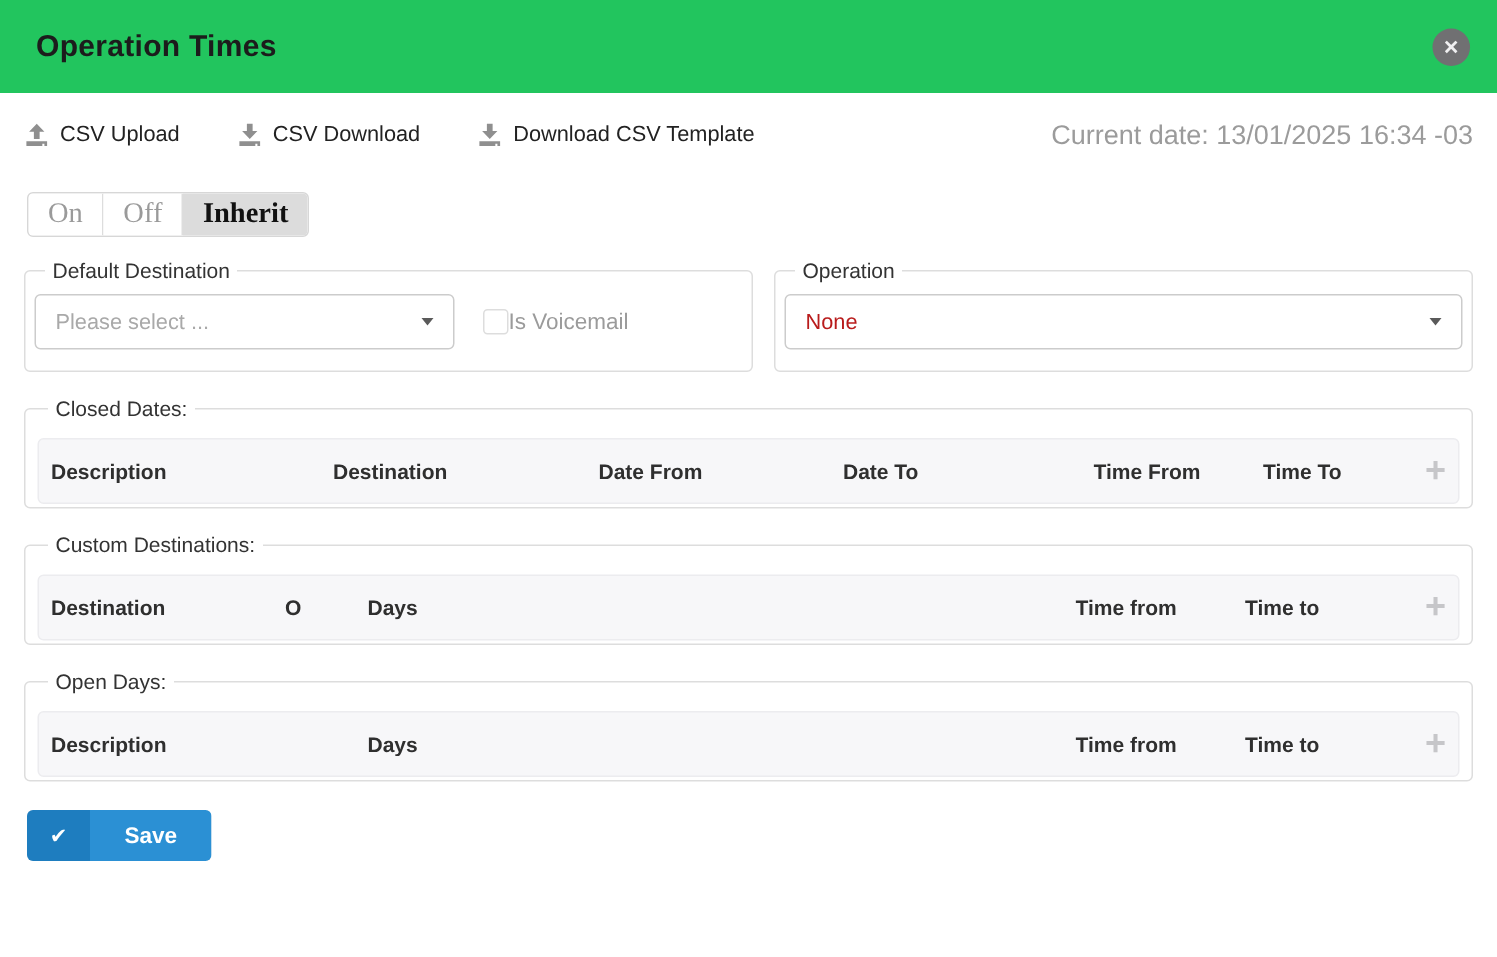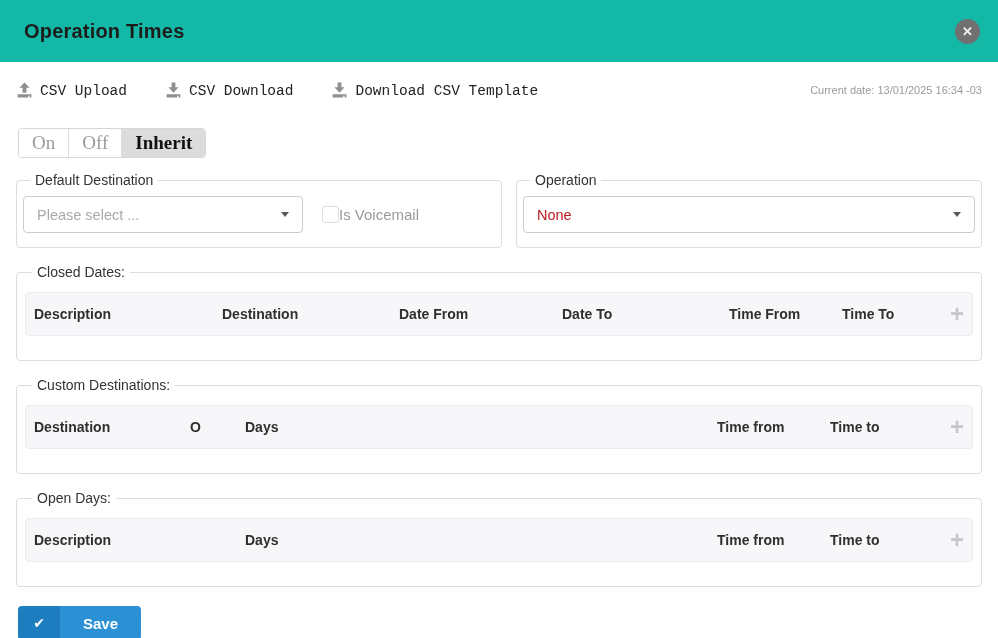--- a/index.html
+++ b/index.html
@@ -8,43 +8,43 @@
     font-family: "Liberation Sans", sans-serif;
     background: #ffffff;
     color: #333;
     overflow: hidden;
   }
   .modal { width: 998px; height: 638px; background: #fff; display: flex; flex-direction: column; }
 
   
   .modal-header {
     height: 62px; flex: 0 0 62px;
-    background: #14b8a6;
+    background: #22c55e;
     display: flex; align-items: center; justify-content: space-between;
     padding: 0 18px 0 24px;
   }
   .modal-title { font-size: 20px; font-weight: bold; color: #1c1c1c; letter-spacing: 0.2px; }
   .close-btn {
     width: 25px; height: 25px; border-radius: 50%;
     background: #707072; color: #f0f0f1;
     display: flex; align-items: center; justify-content: center;
     font-size: 13px; font-weight: bold; cursor: pointer; border: none;
   }
 
   .modal-body { flex: 1; padding: 0 16px; }
 
   
   .toolbar { margin-top: 15px; display: flex; align-items: center; height: 26px; }
   .toolbar-link {
-    display: flex; align-items: flex-end; gap: 7px;
+    display: flex; align-items: flex-start; gap: 7px;
     font-size: 14.5px; color: #222; cursor: pointer; margin-right: 38px;
-    background: none; border: none; font-family: Liberation Mono, monospace;
+    background: none; border: none; font-family: Liberation Sans, sans-serif;
   }
   .toolbar-link svg { display: block; }
-  .current-date { margin-left: auto; font-size: 11px; color: #9b9b9b; }
+  .current-date { margin-left: auto; font-size: 18px; color: #9b9b9b; }
 
   
   .toggle-group { margin-top: 25px; display: inline-flex; border: 1px solid #d7d7d7; border-radius: 4px; overflow: hidden; margin-left: 2px; }
   .toggle-btn {
     min-width: 48px; height: 28px; padding: 0 13px;
     background: #fff; border: none; border-right: 1px solid #ddd;
     font-size: 19px; color: #9a9a9a; cursor: pointer; font-family: Liberation Serif, serif;
     display: flex; align-items: center; justify-content: center;
   }
   .toggle-btn:last-child { border-right: none; }
@@ -77,21 +77,21 @@
   .select-destination { width: 280px; flex: 0 0 280px; }
   .select-greeting { width: 100%; }
 
   .voicemail-wrap { display: flex; align-items: center; margin-left: 19px; gap: 0; cursor: pointer; }
   .checkbox {
     width: 17px; height: 17px; border: 1px solid #ddd; border-radius: 3px; background: #fff;
   }
   .voicemail-label { font-size: 15px; color: #9b9b9b; }
 
   
-  .fs-table { margin-top: 16px; padding: 12px 8px 24px; }
+  .fs-table { margin-top: 16px; padding: 12px 8px 2px; }
   .table-header {
     height: 44px; background: #f7f7f9; border: 1px solid #ececef; border-radius: 4px;
     display: grid; align-items: center; padding: 0 8px;
     font-size: 14px; font-weight: bold; color: #2f2f2f;
   }
   .grid-closed { grid-template-columns: 188px 177px 163px 167px 113px 1fr 26px; }
   .grid-custom { grid-template-columns: 156px 55px 1fr 113px 108px 26px; }
   .grid-open   { grid-template-columns: 211px 1fr 113px 108px 26px; }
   .col { overflow: hidden; white-space: nowrap; }
   .add-btn {

